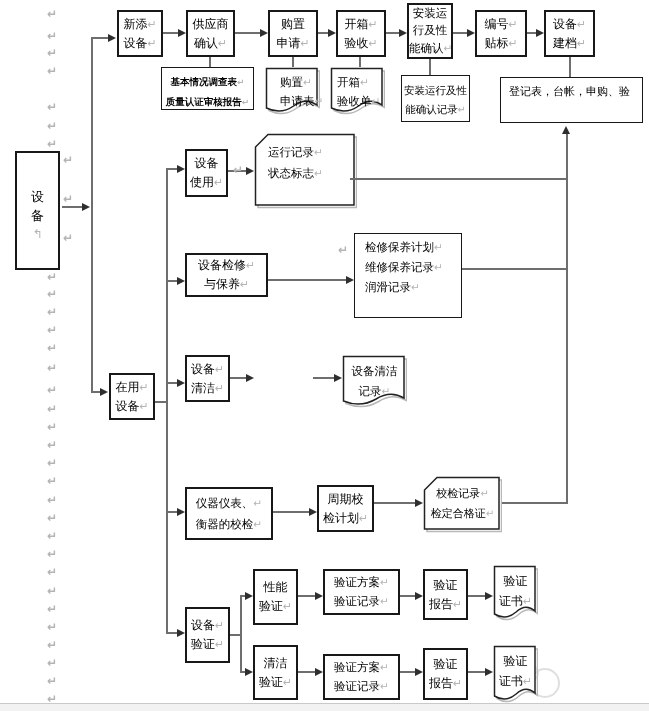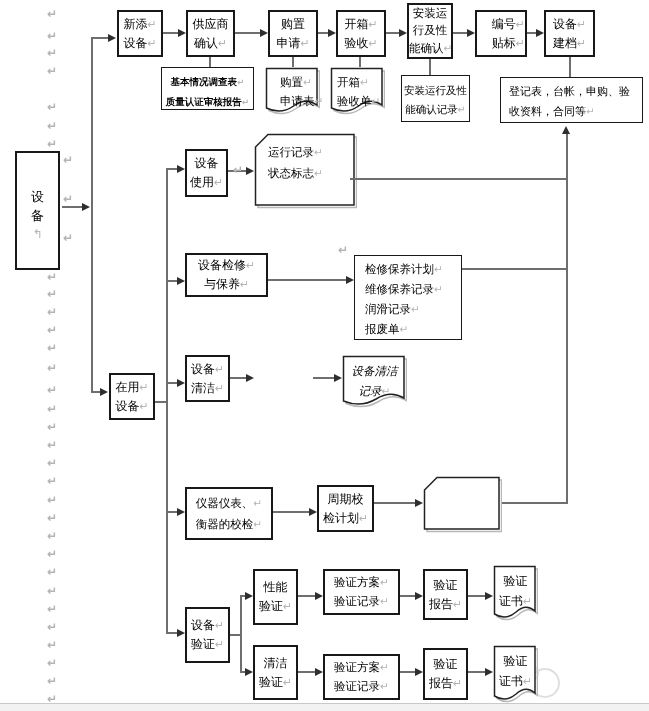--- a/index.html
+++ b/index.html
@@ -61,21 +61,21 @@
           <div class="line"><span>验收<span class="pilcrow">↵</span></span></div>
         </div>
       </div>
       <div class="node flow" style="left: 407px; top: 3px; width: 46px; height: 56px; font-size: 11.5px; line-height: 17.5px;">
         <div class="lines">
           <div class="line"><span>安装运</span></div>
           <div class="line"><span>行及性</span></div>
           <div class="line"><span>能确认<span class="pilcrow">↵</span></span></div>
         </div>
       </div>
-      <div class="node flow" style="left: 475px; top: 10px; width: 52px; height: 47px; align-items: flex-end;">
+      <div class="node flow" style="left: 475px; top: 10px; width: 52px; height: 47px;">
         <div class="lines">
           <div class="line"><span>编号<span class="pilcrow">↵</span></span></div>
           <div class="line"><span>贴标<span class="pilcrow">↵</span></span></div>
         </div>
       </div>
       <div class="node flow" style="left: 544px; top: 10px; width: 51px; height: 47px;">
         <div class="lines">
           <div class="line"><span>设备<span class="pilcrow">↵</span></span></div>
           <div class="line"><span>建档<span class="pilcrow">↵</span></span></div>
         </div>
@@ -173,46 +173,48 @@
       </div>
       <div class="node record" style="left: 401px; top: 75px; width: 69px; height: 47px; font-size: 10.5px; line-height: 19px;">
         <div class="lines" style="padding-top: 5px;">
           <div class="line"><span>安装运行及性</span></div>
           <div class="line"><span>能确认记录<span class="pilcrow">↵</span></span></div>
         </div>
       </div>
       <div class="node record align-left" style="left: 500px; top: 77px; width: 143px; height: 46px; font-size: 11px; line-height: 20px;">
         <div class="lines" style="padding-top: 4px; padding-left: 8px;">
           <div class="line"><span>登记表，台帐，申购、验</span></div>
-          <div class="line"><span>收资料，合同等<span class="pilcrow">↵</span></span></div>
-        </div>
-      </div>
-      <div class="node record align-left" style="left: 354px; top: 233px; width: 108px; height: 85px; font-size: 11.5px; line-height: 20px; margin-top: 22px;">
+        </div>
+      </div>
+      <div class="node record align-left" style="left: 354px; top: 233px; width: 108px; height: 85px; font-size: 11.5px; line-height: 20px;">
         <div class="lines" style="padding-top: 3px; padding-left: 10px;">
           <div class="line"><span>检修保养计划<span class="pilcrow">↵</span></span></div>
           <div class="line"><span>维修保养记录<span class="pilcrow">↵</span></span></div>
           <div class="line"><span>润滑记录<span class="pilcrow">↵</span></span></div>
-          <div class="line"><span>报废单<span class="pilcrow">↵</span></span></div>
         </div>
       </div>
       <div class="node card align-left" style="left: 254px; top: 133px; width: 103px; height: 75px; font-size: 11.5px; line-height: 21px;">
         <svg width="103" height="78">
           <path d="M14,1.5 L100,1.5 L100,72 L1.5,72 L1.5,14 Z" transform="translate(2.5,2.5)" fill="none" stroke="#b8b8b8" stroke-width="1.5"></path>
           <path d="M14,1.5 L100,1.5 L100,72 L1.5,72 L1.5,14 Z" fill="#ffffff" stroke="#222222" stroke-width="1.5"></path>
         </svg>
         <div class="lines" style="padding-top: 9px; padding-left: 14px;">
           <div class="line"><span>运行记录<span class="pilcrow">↵</span></span></div>
           <div class="line"><span>状态标志<span class="pilcrow">↵</span></span></div>
         </div>
       </div>
       <div class="node card" style="left: 423px; top: 476px; width: 79px; height: 56px; font-size: 11px; line-height: 20px;">
         <svg width="79" height="59">
           <path d="M14,1.5 L76,1.5 L76,53 L1.5,53 L1.5,14 Z" transform="translate(2.5,2.5)" fill="none" stroke="#b8b8b8" stroke-width="1.5"></path>
           <path d="M14,1.5 L76,1.5 L76,53 L1.5,53 L1.5,14 Z" fill="#ffffff" stroke="#222222" stroke-width="1.5"></path>
         </svg>
+        <div class="lines" style="padding-top: 8px;">
+          <div class="line"><span>校检记录<span class="pilcrow">↵</span></span></div>
+          <div class="line"><span>检定合格证<span class="pilcrow">↵</span></span></div>
+        </div>
       </div>
       <div class="node doc align-left" style="left: 265px; top: 67px; width: 55px; height: 50px; font-size: 11.5px; line-height: 19px;">
         <svg width="55" height="53">
           <path d="M1.5,1.5 L52,1.5 L52,38 Q 40.56,30 28.6,39 Q 15.6,48 1.5,41 Z" transform="translate(2.5,2.5)" fill="none" stroke="#b8b8b8" stroke-width="1.5"></path>
           <path d="M1.5,1.5 L52,1.5 L52,38 Q 40.56,30 28.6,39 Q 15.6,48 1.5,41 Z" fill="#ffffff" stroke="#222222" stroke-width="1.5"></path>
         </svg>
         <div class="lines" style="padding-left: 15px;">
           <div class="line"><span>购置<span class="pilcrow">↵</span></span></div>
           <div class="line"><span>申请表<span class="pilcrow">↵</span></span></div>
         </div>
@@ -220,21 +222,21 @@
       <div class="node doc align-left" style="left: 330px; top: 67px; width: 55px; height: 50px; font-size: 11.5px; line-height: 19px;">
         <svg width="55" height="53">
           <path d="M1.5,1.5 L52,1.5 L52,38 Q 40.56,30 28.6,39 Q 15.6,48 1.5,41 Z" transform="translate(2.5,2.5)" fill="none" stroke="#b8b8b8" stroke-width="1.5"></path>
           <path d="M1.5,1.5 L52,1.5 L52,38 Q 40.56,30 28.6,39 Q 15.6,48 1.5,41 Z" fill="#ffffff" stroke="#222222" stroke-width="1.5"></path>
         </svg>
         <div class="lines" style="padding-left: 7px;">
           <div class="line"><span>开箱<span class="pilcrow">↵</span></span></div>
           <div class="line"><span>验收单<span class="pilcrow">↵</span></span></div>
         </div>
       </div>
-      <div class="node doc" style="left: 342px; top: 355px; width: 65px; height: 55px; font-size: 11.5px; line-height: 20px; font-style: italic;">
+      <div class="node doc" style="left: 342px; top: 355px; width: 65px; height: 55px; font-size: 11.5px; line-height: 20px;">
         <svg width="65" height="58">
           <path d="M1.5,1.5 L62,1.5 L62,43 Q 48.36,35 34.1,44 Q 18.599999999999998,53 1.5,46 Z" transform="translate(2.5,2.5)" fill="none" stroke="#b8b8b8" stroke-width="1.5"></path>
           <path d="M1.5,1.5 L62,1.5 L62,43 Q 48.36,35 34.1,44 Q 18.599999999999998,53 1.5,46 Z" fill="#ffffff" stroke="#222222" stroke-width="1.5"></path>
         </svg>
         <div class="lines">
           <div class="line"><span>设备清洁</span></div>
           <div class="line"><span>记录<span class="pilcrow">↵</span></span></div>
         </div>
       </div>
       <div class="node doc" style="left: 493px; top: 565px; width: 45px; height: 58px; font-size: 12px; line-height: 20px;">

